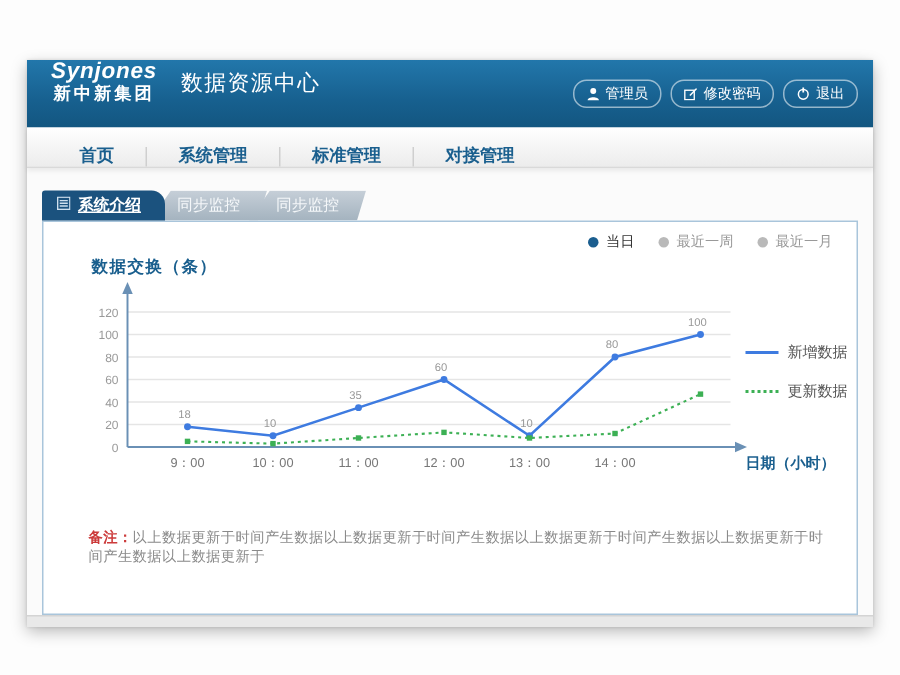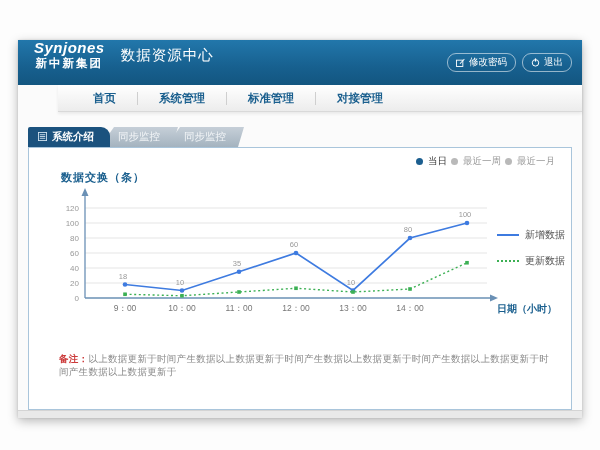--- a/index.html
+++ b/index.html
@@ -17,41 +17,41 @@
   .logo-en { font-style:italic; font-weight:bold; font-size:15px; letter-spacing:.5px; }
   .logo-cn { font-weight:bold; font-size:11.5px; letter-spacing:2px; margin-top:3px; }
   .app-title { color:#fff; font-size:14.5px; margin-left:16px; letter-spacing:1px; padding-top:6px; }
   .hdr-right { margin-left:auto; display:flex; gap:6px; align-items:center; }
   .pill { display:flex; align-items:center; gap:4px; border:1px solid rgba(255,255,255,.55);
           border-radius:9px; padding:2px 8px; color:#fff; font-size:9.5px; cursor:pointer; white-space:nowrap; }
   .pill svg { display:block; }
 
   
   .nav { height:27px; background:linear-gradient(#ffffff,#ececec); border-bottom:1px solid #d9d9d9;
-         box-shadow:0 2px 3px rgba(0,0,0,.07); display:flex; align-items:center; padding-left:14px;
-         position:relative; z-index:3;margin-left:40px; }
+         box-shadow:0 2px 3px rgba(0,0,0,.07); display:flex; align-items:flex-end; padding-left:14px;
+         position:relative; z-index:3; }
   .nav-item { color:#1a5f8e; font-weight:bold; font-size:11.5px; padding:0 21px; cursor:pointer;
               border-right:1px solid #cfcfcf; line-height:13px; }
   .nav-item:last-child { border-right:none; }
 
   
   .content { position:relative; height:298px; }
   .tabs { position:absolute; left:10px; top:15px; display:flex; height:20px; z-index:2; }
   .tab { font-size:10.5px; display:flex; align-items:center; gap:5px; cursor:pointer; }
   .tab.active { background:#1b527e; color:#fff; font-weight:bold; padding:0 16px 0 10px;
-                border-radius:2px 9px 0 0; position:relative; z-index:3; }
+                border-radius:2px 9px 0 0; position:relative; z-index:3;text-decoration:underline; }
   .tab.inactive { background:linear-gradient(#c6cfd8,#a4b3bf); color:#f4f7f9; padding:0 18px;
                   margin-left:-10px; clip-path:polygon(14px 0,100% 0,calc(100% - 6px) 100%,0 100%);
                   z-index:1; }
   .tab.inactive + .tab.inactive { margin-left:-12px; }
 
   .panel { position:absolute; left:10px; top:35px; width:544px; height:263px;
            background:#ffffff; border:1px solid #a9c5db; }
 
-  .radios { position:absolute; top:7px; right:16px; display:flex; gap:4px; align-items:center; }
+  .radios { position:absolute; top:7px; right:16px; display:flex; gap:16px; align-items:center; }
   .radio { display:flex; align-items:center; gap:5px; font-size:9.5px; cursor:pointer; }
   .dot { width:7px; height:7px; border-radius:50%; }
   .radio.sel   { color:#333; }  .radio.sel .dot   { background:#1b5e8f; }
   .radio.unsel { color:#999; }  .radio.unsel .dot { background:#b9b9b9; }
 
   .ylabel { position:absolute; left:32px; top:22px; color:#1a5f8e; font-weight:bold; font-size:11px; letter-spacing:1px; }
   .chart-wrap { position:absolute; left:16px; top:38px; }
 
   .legend { position:absolute; left:468px; top:80px; display:flex; flex-direction:column; gap:12px; }
   .lg-item { display:flex; align-items:center; gap:6px; font-size:10px; color:#555;justify-content:center; }
@@ -72,20 +72,29 @@
 <div class="stage">
   <div class="window">
 
     <div class="hdr">
       <div class="logo">
         <span class="logo-en">Synjones</span>
         <span class="logo-cn">新中新集团</span>
       </div>
       <div class="app-title">数据资源中心</div>
       <div class="hdr-right">
+        <div class="pill">
+          <span>
+            <svg width="9" height="9" viewBox="0 0 10 10">
+                <circle cx="5" cy="3" r="2.2" fill="#fff"></circle>
+                <path d="M0.8 10 C0.8 6.8 9.2 6.8 9.2 10 Z" fill="#fff"></path>
+              </svg>
+          </span>
+          <span>管理员</span>
+        </div>
         <div class="pill">
           <span>
             <svg width="9" height="9" viewBox="0 0 10 10">
                 <rect x="0.6" y="2.4" width="7" height="7" fill="none" stroke="#fff" stroke-width="1"></rect>
                 <path d="M4 6 L9 0.8 L9.6 1.6 L4.8 6.6 Z" fill="#fff"></path>
               </svg>
           </span>
           <span>修改密码</span>
         </div>
         <div class="pill">

